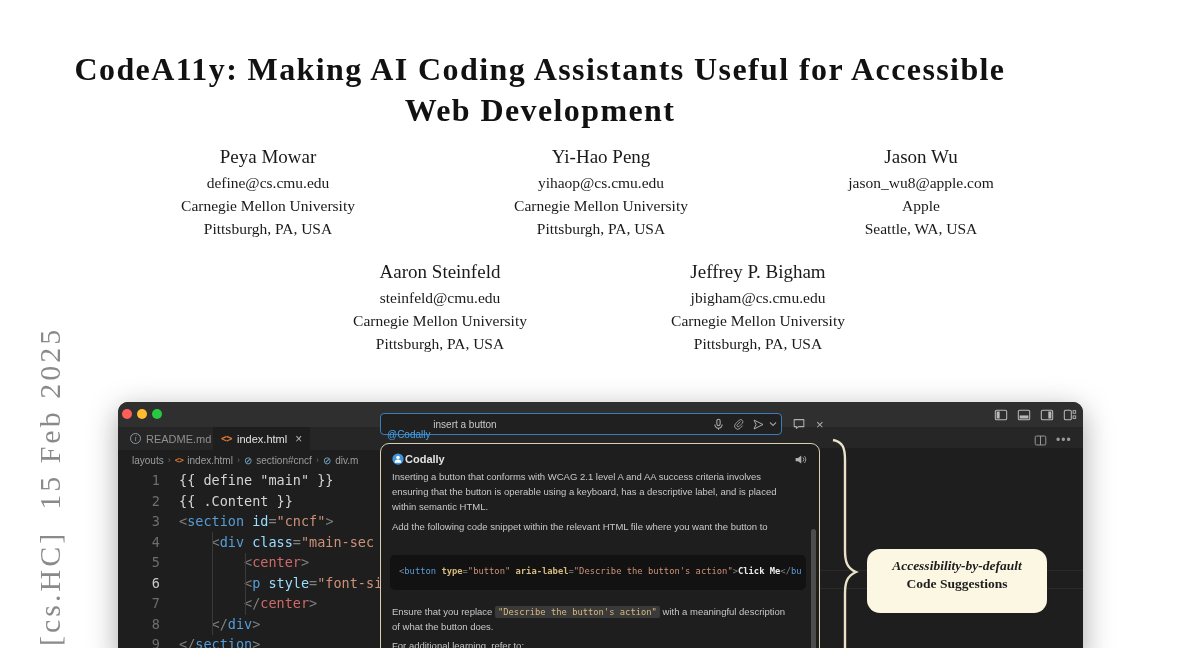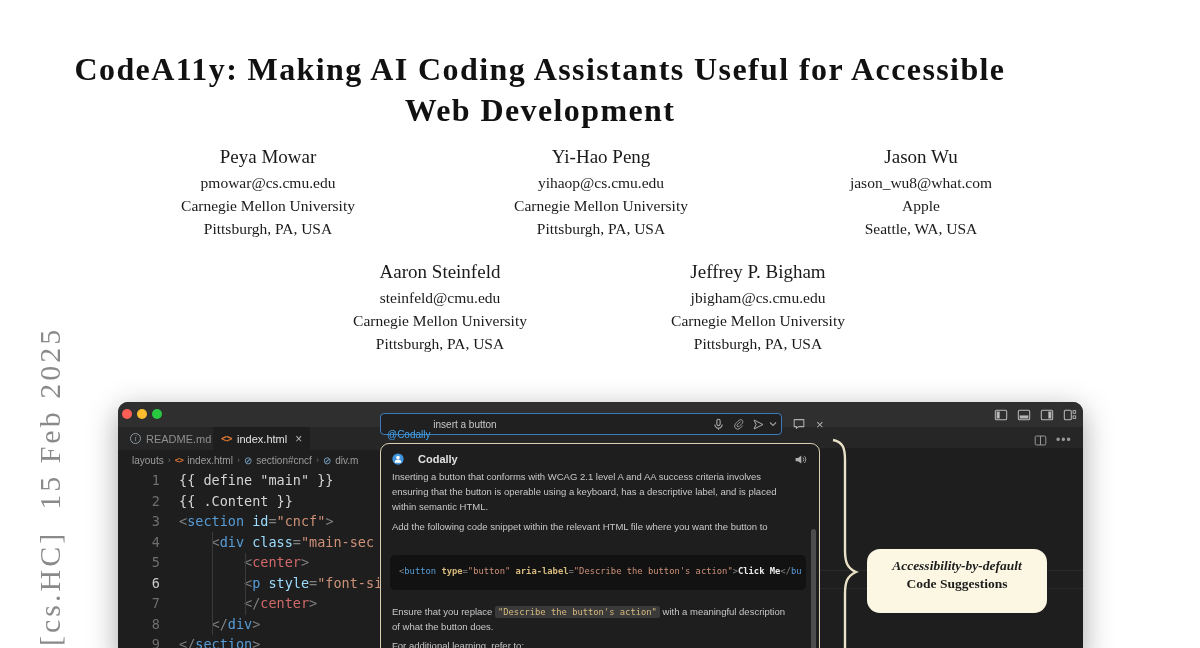--- a/index.html
+++ b/index.html
@@ -66,21 +66,21 @@
 
   
   #layouticons { position:absolute; left:876px; top:6px; display:flex; gap:9px; }
   #editoricons { position:absolute; left:916px; top:31px; display:flex; gap:9px; align-items:center; }
   #editoricons .dots { color:#9a9a9a; font-size:12px; letter-spacing:1px; }
   .faintline { position:absolute; left:702px; width:263px; height:1px; background:#292929; }
 
   
   #panel { position:absolute; left:262px; top:41px; width:440px; height:235px; background:#1e1e1e;
            border:1.5px solid #d8cfb2; border-radius:9px; }
-  #panel-head { position:absolute; left:11px; top:9px; display:flex; align-items:center; gap:14px; }
+  #panel-head { position:absolute; left:11px; top:9px; display:flex; align-items:center; gap:1px; }
   #panel-head .pname { font-weight:bold; font-size:11px; color:#e2e2e2; }
   #speaker { position:absolute; right:12px; top:9px; }
   .chat-line { font-size:9.5px; line-height:15px; color:#c8c8c8; }
   #msg1 { position:absolute; left:11px; top:25px; }
   #msg2 { position:absolute; left:11px; top:75px; }
   #chatcodeblock { position:absolute; left:9px; top:111px; width:416px; height:35px; background:#121212;
                    border-radius:5px; overflow:hidden; }
   #chatcode { position:absolute; left:9px; top:11px; font:8.8px "DejaVu Sans Mono",monospace; white-space:pre; }
   .t-attrb{color:#d7ba7d; font-weight:bold} .t-bold{color:#ececec; font-weight:bold}
   #msg3 { position:absolute; left:11px; top:160px; }
@@ -103,33 +103,33 @@
 <div id="stamp">[cs.HC]  15 Feb 2025</div>
 
 <div id="title">
   <div>CodeA11y: Making AI Coding Assistants Useful for Accessible</div>
   <div>Web Development</div>
 </div>
 
 <div id="authors">
     <div class="author a0">
       <div class="nm">Peya Mowar</div>
-      <div class="dt">pmowar@cs.cmu.edu</div>
+      <div class="dt">define@cs.cmu.edu</div>
       <div class="dt">Carnegie Mellon University</div>
       <div class="dt">Pittsburgh, PA, USA</div>
     </div>
     <div class="author a1">
       <div class="nm">Yi-Hao Peng</div>
       <div class="dt">yihaop@cs.cmu.edu</div>
       <div class="dt">Carnegie Mellon University</div>
       <div class="dt">Pittsburgh, PA, USA</div>
     </div>
     <div class="author a2">
       <div class="nm">Jason Wu</div>
-      <div class="dt">jason_wu8@what.com</div>
+      <div class="dt">jason_wu8@apple.com</div>
       <div class="dt">Apple</div>
       <div class="dt">Seattle, WA, USA</div>
     </div>
     <div class="author a3">
       <div class="nm">Aaron Steinfeld</div>
       <div class="dt">steinfeld@cmu.edu</div>
       <div class="dt">Carnegie Mellon University</div>
       <div class="dt">Pittsburgh, PA, USA</div>
     </div>
     <div class="author a4">

